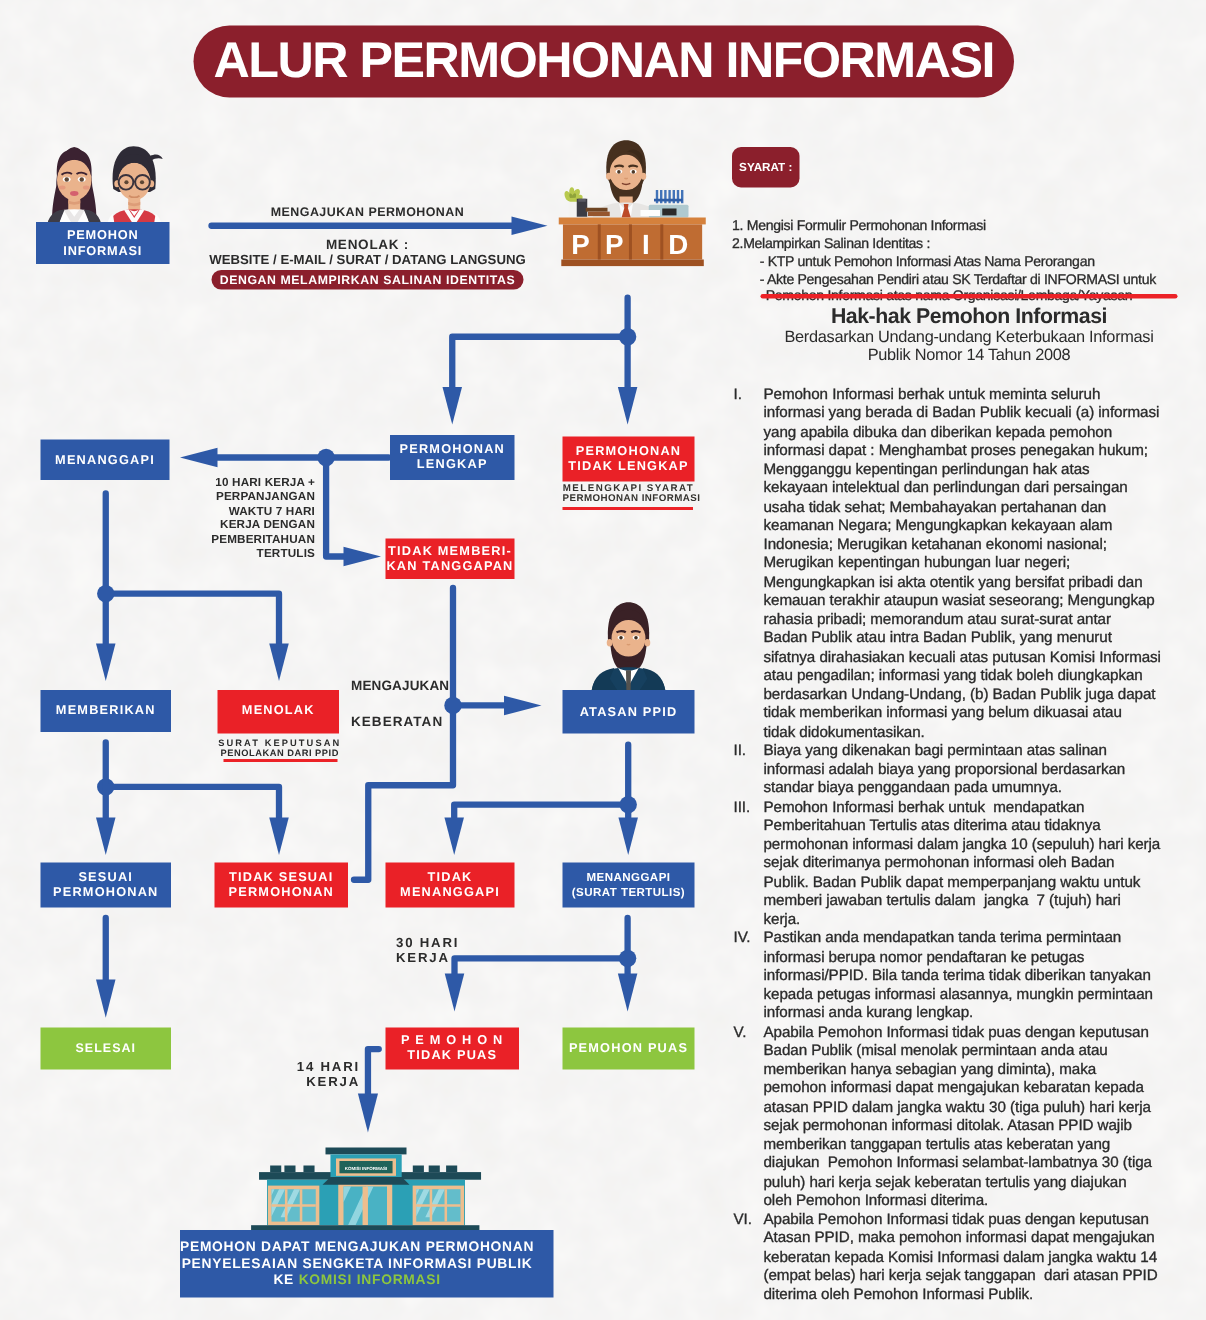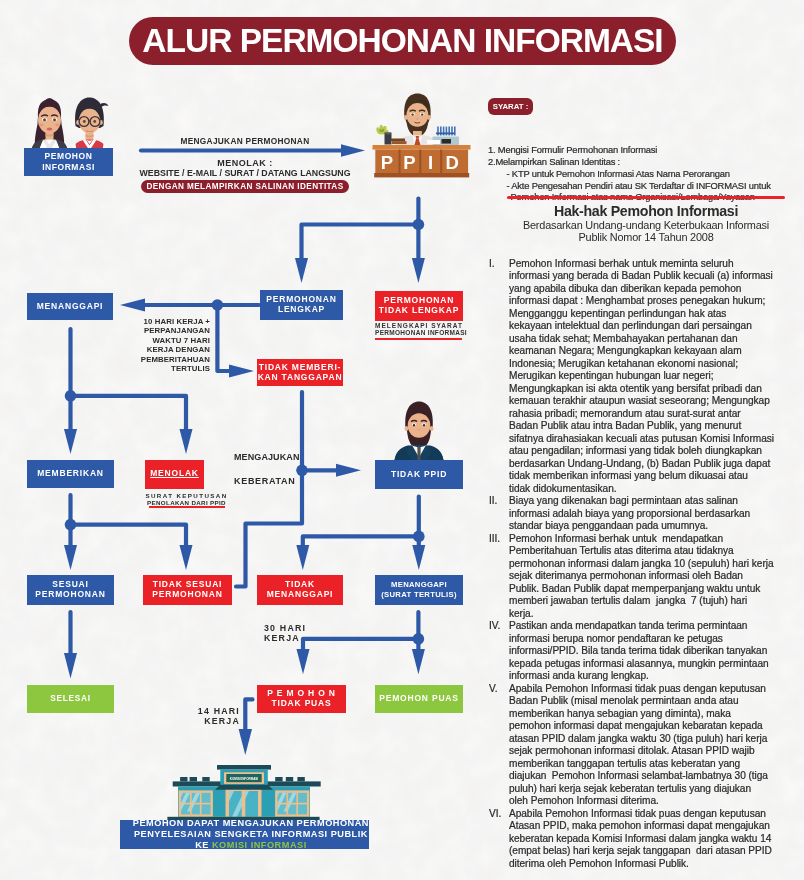--- a/index.html
+++ b/index.html
@@ -213,21 +213,21 @@
       </g>
   <rect x="8.2" y="85" width="95" height="4.4" fill="#9e5122"></rect>
   <g fill="#fff" font-size="18.5" font-weight="bold" font-family="Liberation Sans,sans-serif" text-anchor="middle">
     <text x="21" y="81">P</text>
         <text x="43.5" y="81">P</text>
         <text x="64.5" y="81">I</text>
         <text x="86.2" y="81">D</text>
   </g>
 </svg>
 
-<div class="abs" style="left:488px;top:98px;width:45px;height:17px;background:#8b1f2c;border-radius:6px;color:#fff;font-weight:bold;font-size:7.8px;display:flex;align-items:center;justify-content:center;">SYARAT :</div>
+<div class="abs" style="left:488px;top:98px;width:45px;height:27px;background:#8b1f2c;border-radius:6px;color:#fff;font-weight:bold;font-size:7.8px;display:flex;align-items:center;justify-content:center;">SYARAT :</div>
 <div class="abs dk" style="left:488px;top:112.3px;font-size:9.4px;line-height:11.75px;letter-spacing:-0.2px;-webkit-text-stroke:0.2px #2b2b2b;white-space:nowrap;margin-top:32px;">
 1. Mengisi Formulir Permohonan Informasi<br>
 2.Melampirkan Salinan Identitas :<br>
 <span style="padding-left:18.5px">- KTP untuk Pemohon Informasi Atas Nama Perorangan</span><br>
 <span style="padding-left:18.5px">- Akte Pengesahan Pendiri atau SK Terdaftar di INFORMASI untuk</span><br>
 <span style="padding-left:22.5px">Pemohon Informasi atas nama Organisasi/Lembaga/Yayasan</span>
 </div>
 
 <div class="abs" style="left:507px;top:195.5px;width:278px;height:3.2px;background:#ec2227;border-radius:2px;"></div>
 <div class="abs dk" style="left:484px;top:203px;width:324px;text-align:center;font-weight:bold;font-size:14.2px;letter-spacing:-0.3px;">Hak-hak Pemohon Informasi</div>
@@ -295,24 +295,24 @@
 <div class="box blue" style="left:260px;top:290px;width:83px;height:30px;">PERMOHONAN<br>LENGKAP</div>
 <div class="box red" style="left:375px;top:291px;width:88px;height:29.5px;">PERMOHONAN<br>TIDAK LENGKAP</div>
 <div class="abs" style="left:375px;top:321.5px;width:88px;text-align:center;color:#35332f;font-weight:bold;font-size:6.5px;line-height:7.6px;white-space:nowrap;"><span style="letter-spacing:1px;">MELENGKAPI SYARAT</span><br><span style="letter-spacing:0.3px;">PERMOHONAN INFORMASI</span></div>
 <div class="abs" style="left:375px;top:338px;width:87px;height:1.8px;background:#ec2227;"></div>
 
 <div class="box red" style="left:257px;top:359px;width:86px;height:27px;">TIDAK MEMBERI-<br>KAN TANGGAPAN</div>
 
 <div class="abs dk" style="left:100px;top:317px;width:110px;text-align:right;font-weight:bold;font-size:7.8px;line-height:9.45px;letter-spacing:0.1px;">10 HARI KERJA +<br>PERPANJANGAN<br>WAKTU 7 HARI<br>KERJA DENGAN<br>PEMBERITAHUAN<br>TERTULIS</div>
 
 <div class="box blue" style="left:27px;top:460px;width:87px;height:28px;">MEMBERIKAN</div>
-<div class="box red" style="left:145px;top:460px;width:59px;height:28.5px;text-decoration:underline;">MENOLAK</div>
+<div class="box red" style="left:145px;top:460px;width:81px;height:28.5px;">MENOLAK</div>
 <div class="abs dk" style="left:140px;top:492.3px;width:93px;text-align:center;font-weight:bold;font-size:6.2px;line-height:7px;white-space:nowrap;"><span style="letter-spacing:1.4px;">SURAT KEPUTUSAN</span><br><span style="letter-spacing:0.35px;">PENOLAKAN DARI PPID</span></div>
 <div class="abs" style="left:148.5px;top:505.8px;width:76px;height:1.9px;background:#ec2227;"></div>
-<div class="box blue" style="left:375px;top:460px;width:88px;height:29px;">TIDAK PPID</div>
+<div class="box blue" style="left:375px;top:460px;width:88px;height:29px;">ATASAN PPID</div>
 
 <div class="abs dk" style="left:234px;top:451.5px;font-weight:bold;font-size:9px;letter-spacing:0.1px;">MENGAJUKAN</div>
 <div class="abs dk" style="left:234px;top:475.5px;font-weight:bold;font-size:9px;letter-spacing:0.7px;">KEBERATAN</div>
 
 <svg class="abs" width="66" height="62" viewBox="0 0 66 62" style="left:386px;top:399px">
   <path d="M19.5,30 C17.5,8 26,2.5 33,2.5 C40,2.5 48.5,8 46.5,30 L44,33 L22,33 Z" fill="#3a2126"></path>
   <path d="M20.8,26 C20.8,43 26,49.5 33,49.5 C40,49.5 45.2,43 45.2,26 Z" fill="#3a2126"></path>
   <ellipse cx="20.4" cy="29.5" rx="1.9" ry="2.5" fill="#eab38c"></ellipse>
   <ellipse cx="45.6" cy="29.5" rx="1.9" ry="2.5" fill="#eab38c"></ellipse>
   <ellipse cx="33" cy="26.5" rx="11.3" ry="12.2" fill="#eab38c"></ellipse>
@@ -390,17 +390,17 @@
   <rect x="51" y="12" width="54" height="4.6" fill="#1d4a57"></rect>
   <rect x="54.3" y="16.6" width="47.5" height="16.5" fill="#2ba0b5"></rect>
   <rect x="58" y="19.3" width="40" height="11.6" fill="#edbe8e"></rect>
   <rect x="60.3" y="21" width="35.4" height="8.2" fill="#20635a"></rect>
   <text x="78" y="26.8" text-anchor="middle" fill="#fff" font-size="3" font-weight="bold" font-family="Liberation Sans,sans-serif">KOMISI INFORMASI</text>
   <path d="M54.3,31.7 L101.8,31.7 L107,36.8 L49,36.8 Z" fill="#1d4a57"></path>
 
   <rect x="1.4" y="63.8" width="152.2" height="4.4" fill="#1d4a57"></rect>
 </svg>
 
-<div class="abs" style="left:120px;top:820px;width:249px;height:29px;background:#2e59a7;color:#fff;font-weight:bold;font-size:9.2px;line-height:10.8px;letter-spacing:0.5px;text-align:center;display:flex;align-items:center;justify-content:flex-end;">
+<div class="abs" style="left:120px;top:820px;width:249px;height:45px;background:#2e59a7;color:#fff;font-weight:bold;font-size:9.2px;line-height:10.8px;letter-spacing:0.5px;text-align:center;display:flex;align-items:center;justify-content:flex-start;">
       <span>PEMOHON DAPAT MENGAJUKAN PERMOHONAN<br>PENYELESAIAN SENGKETA INFORMASI PUBLIK<br>KE <span style="color:#8dc63f">KOMISI INFORMASI</span></span>
     </div>
 
 </div>
 
 </body></html>

